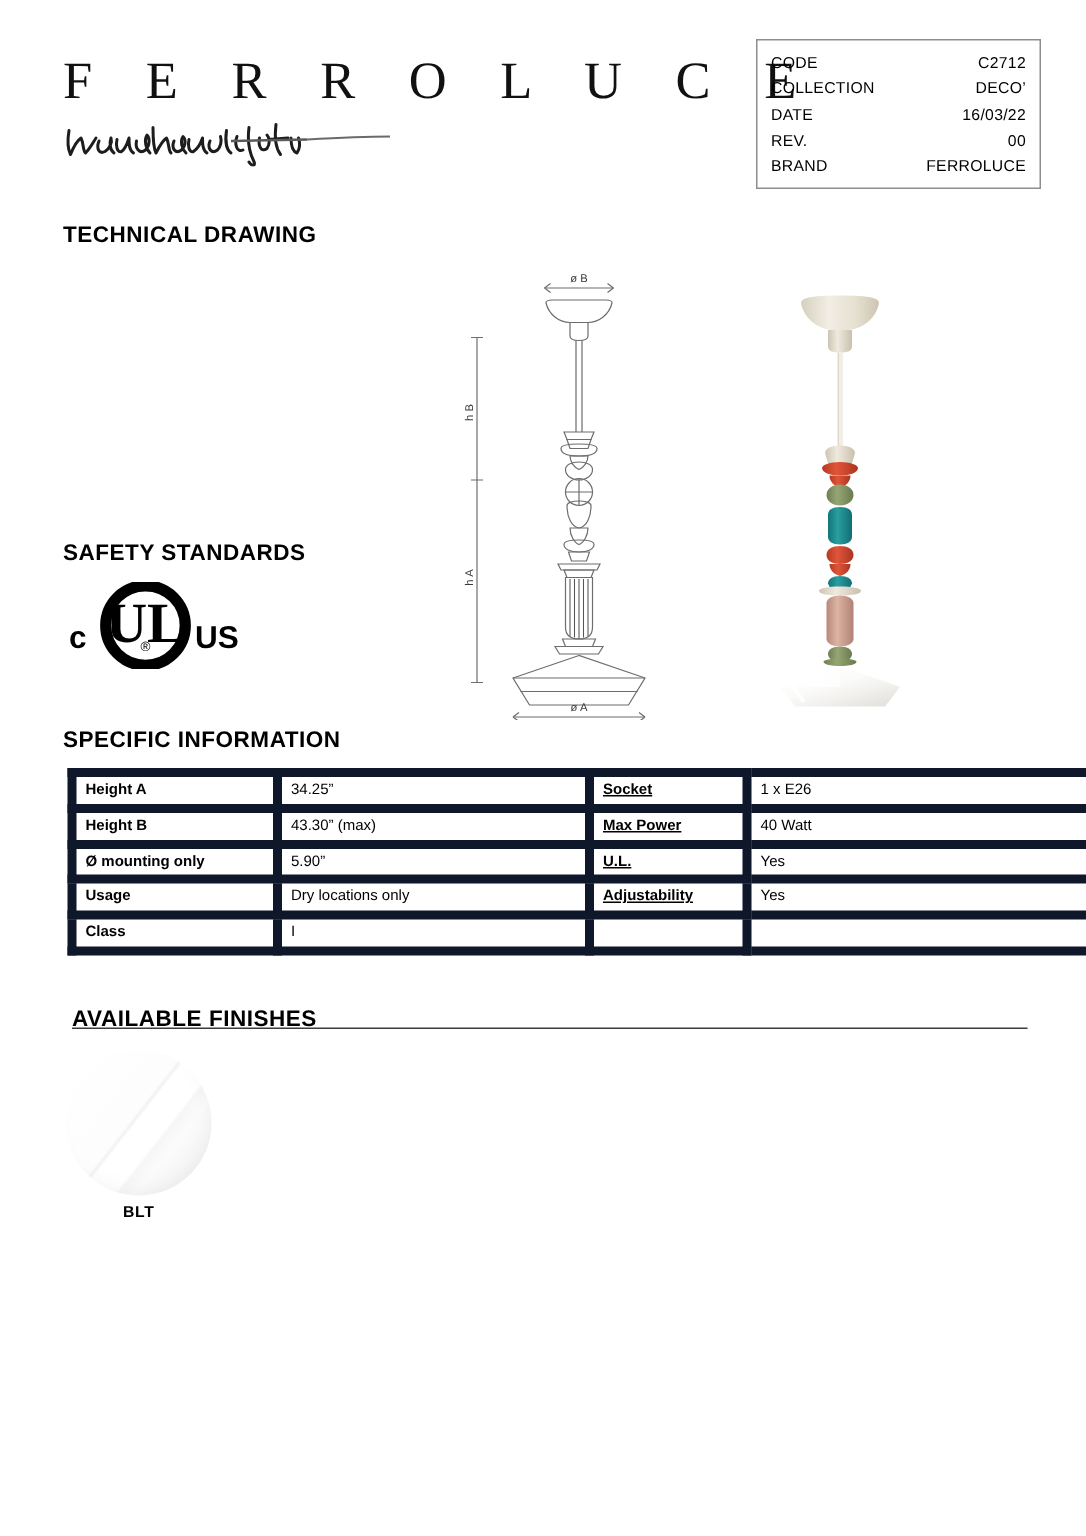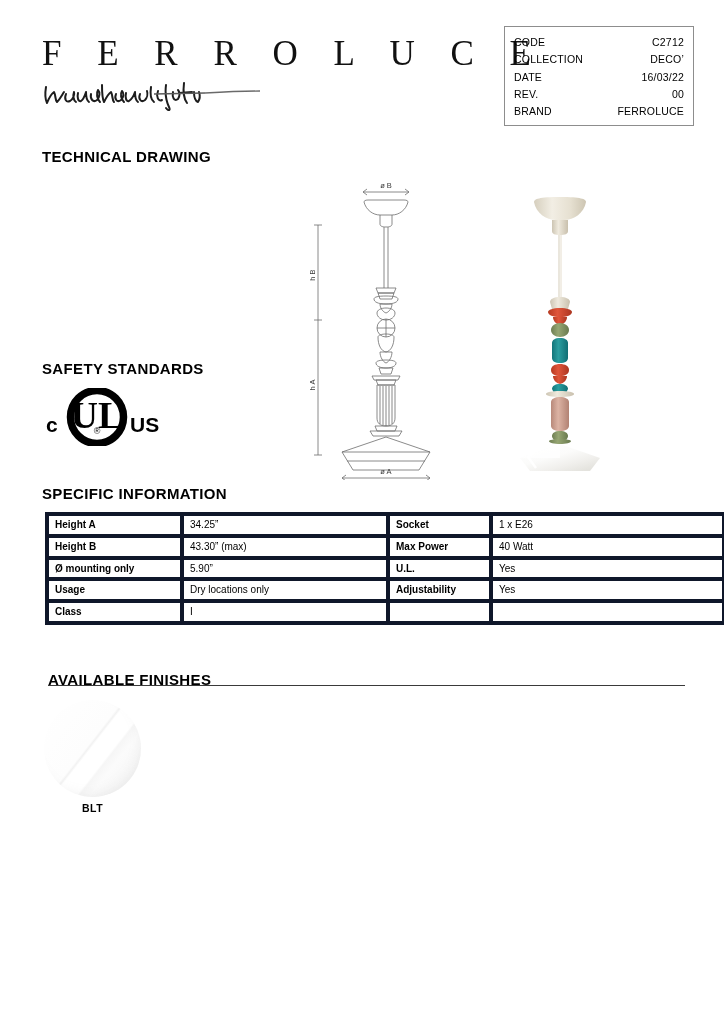--- a/index.html
+++ b/index.html
@@ -51,26 +51,26 @@
   
   .draw-line{position:absolute;left:306px;top:180px;width:130px;height:300px;}
   .draw-photo{position:absolute;left:508px;top:190px;width:130px;height:285px;}
 
   
   .spec{
     position:absolute;left:45px;top:512px;width:637px;
     border-collapse:collapse;table-layout:fixed;
   }
   .spec td{
-    border:4px solid #0f172a;height:17.8px;
+    border:6px solid #0f172a;height:17.8px;
     font-size:10px;padding:0 0 0 6px;line-height:17.8px;
     vertical-align:middle;white-space:nowrap;overflow:hidden;
   }
   .spec td.lbl{font-weight:bold;}
-  .c1{width:125px;} .c2{width:196px;} .c3{width:93px;} .c4{width:223px;}
+  .c1{width:125px;} .c2{width:196px;} .c3{width:93px;text-decoration:underline;} .c4{width:223px;}
 
   
   .swatch-wrap{position:absolute;left:44px;top:700px;width:105px;}
   .swatch{
     width:97px;height:97px;border-radius:50%;
     background:
       linear-gradient(128deg,
         #ffffff 0%, #fdfdfd 46%, #f2f2f2 47.5%,
         #ffffff 49%, #ffffff 62%, #f6f6f6 63.5%,
         #fbfbfb 70%, #f4f4f4 100%);

